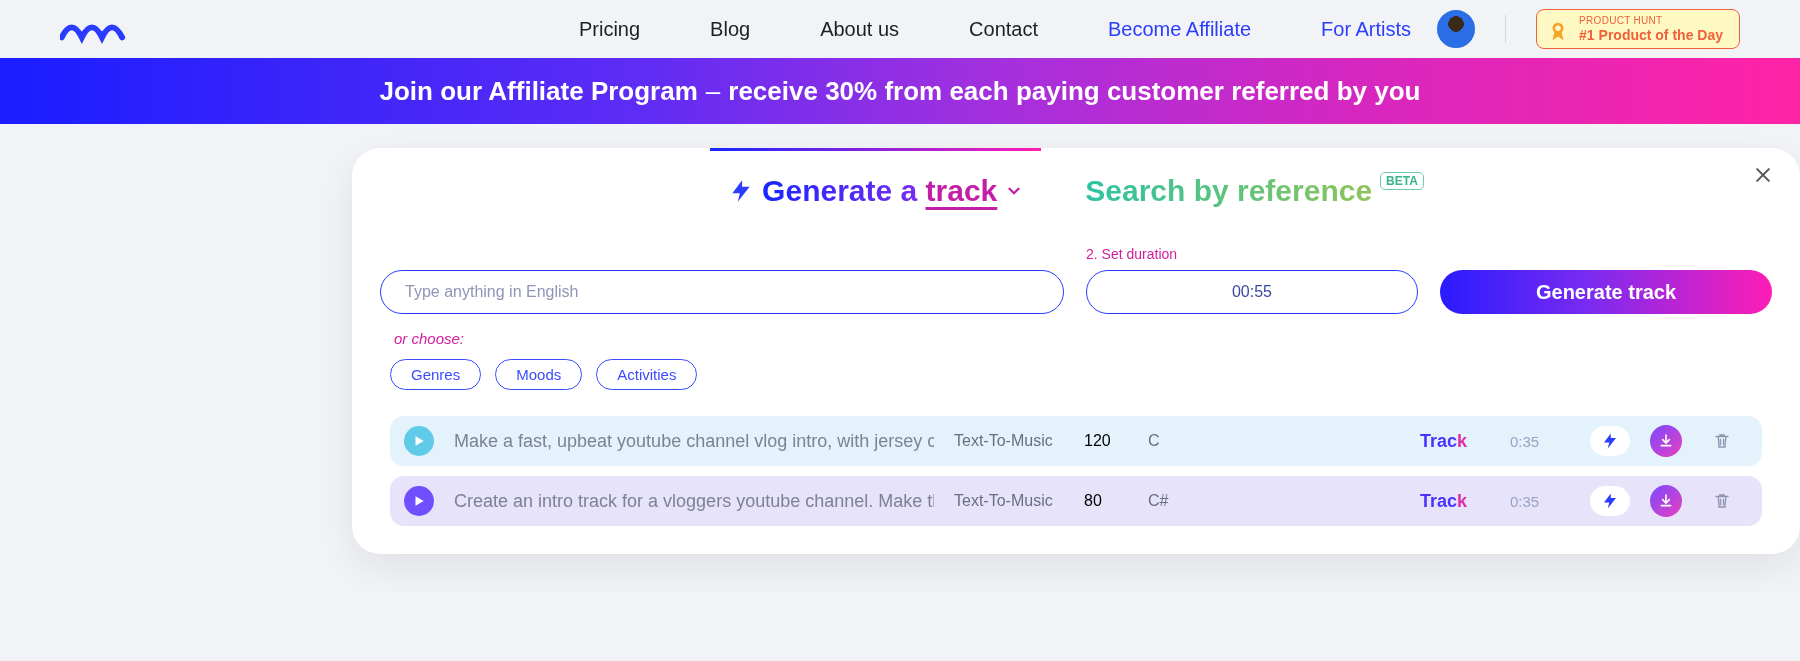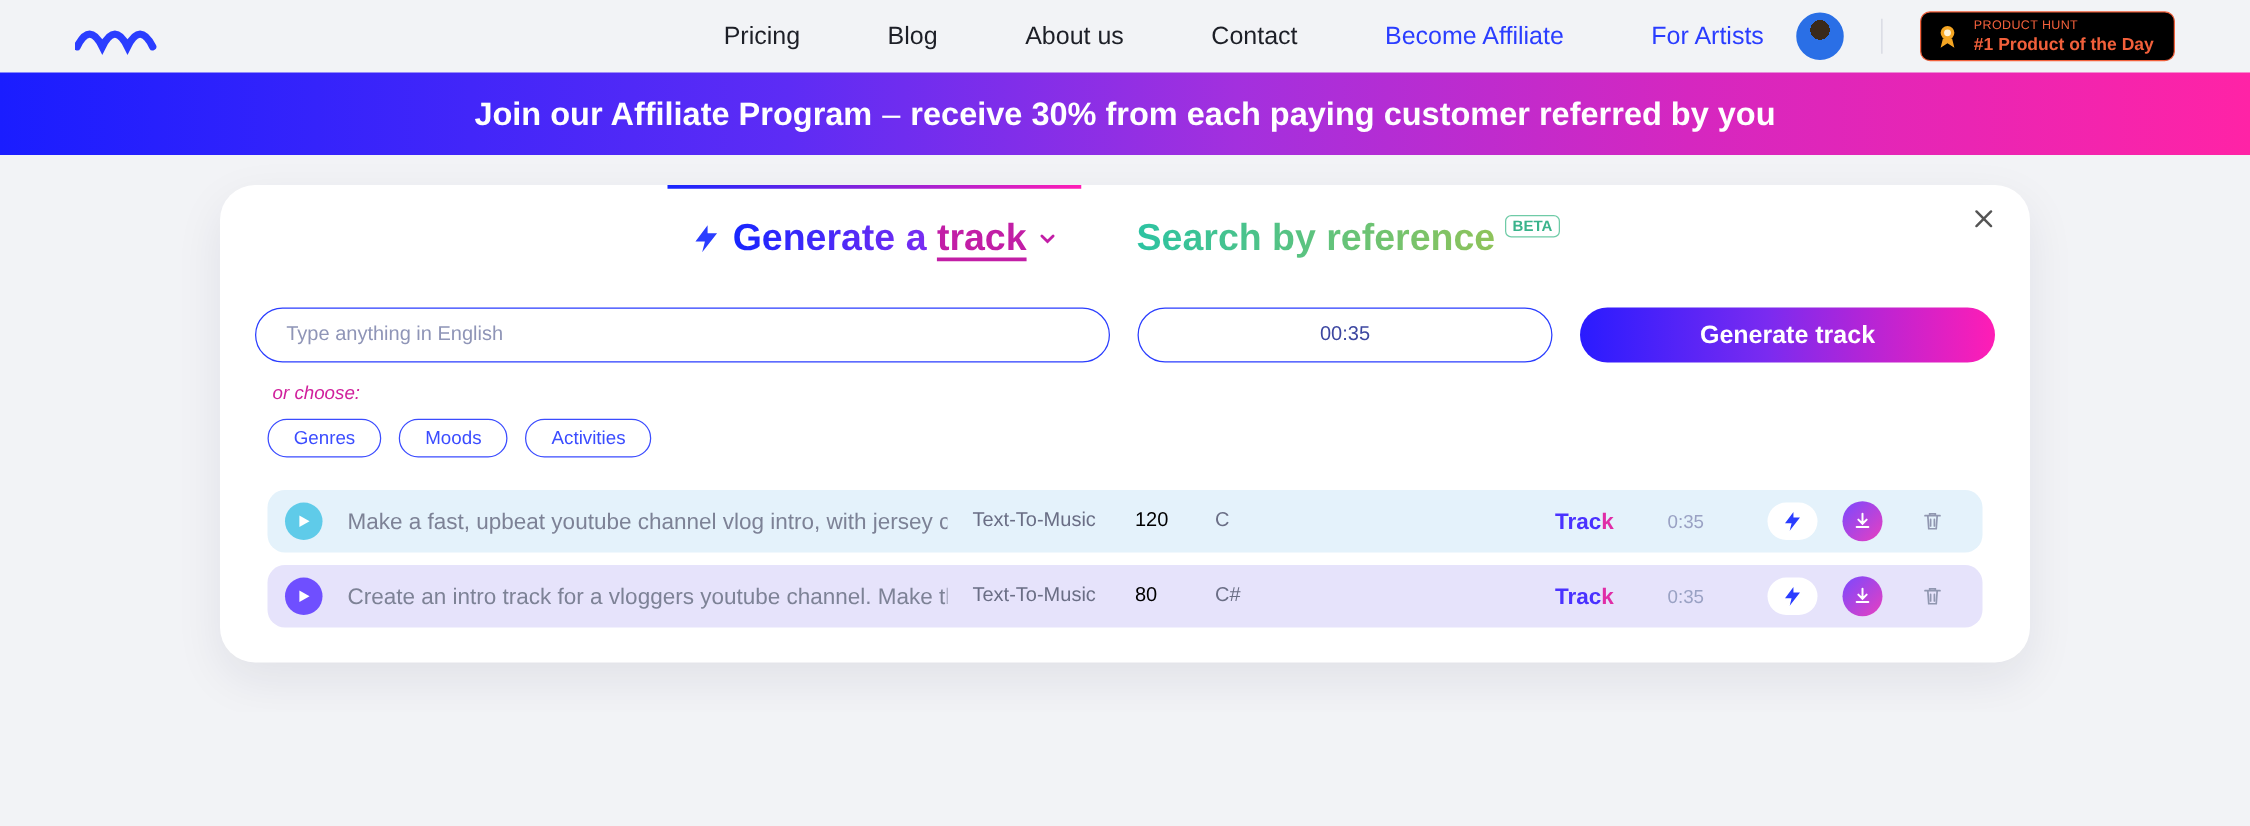--- a/index.html
+++ b/index.html
@@ -18,31 +18,31 @@
   body{margin:0;background:var(--page);width:1800px;}
   
   header{height:58px;display:flex;align-items:center;padding:0 60px;background:var(--page);}
   .logo{display:flex;align-items:center;gap:0;}
   .logo svg{height:30px;}
   nav{margin-left:auto;display:flex;align-items:center;gap:26px;}
   nav a{font-size:20px;text-decoration:none;color:var(--ink);cursor:pointer;margin-left:44px;}
   nav a.link-blue{color:var(--blue);}
   .avatar{width:38px;height:38px;border-radius:50%;background:radial-gradient(circle at 50% 35%,#3a2a1a 0 28%,transparent 28%),#2a6fe6;border:2px solid #2a6fe6;}
   .sep{width:1px;height:28px;background:#d4d6df;margin:0 4px;}
-  .ph-badge{display:flex;align-items:center;gap:10px;border:1.5px solid #f2603b;border-radius:8px;padding:6px 16px 6px 10px;background:#000000;cursor:pointer;}
+  .ph-badge{display:flex;align-items:flex-end;gap:10px;border:1.5px solid #f2603b;border-radius:8px;padding:6px 16px 6px 10px;background:#fef9c3;cursor:pointer;}
   .medal{width:22px;height:22px;color:#f5a623;}
   .ph-text{display:flex;flex-direction:column;line-height:1;}
   .ph-text .sm{font-size:10px;color:#f2603b;letter-spacing:.3px;}
   .ph-text .lg{font-size:14px;color:#f2603b;font-weight:600;margin-top:2px;}
   
   .banner{height:66px;display:flex;align-items:center;justify-content:center;color:#fff;font-size:26px;font-weight:600;
     background:linear-gradient(90deg,#1a1dff 0%,#5d2cf5 35%,#a330de 55%,#d527c0 75%,#ff23a6 100%);}
   .banner .dash{margin:0 8px;font-weight:400;}
   
-  .wrap{display:flex;justify-content:center;padding:24px 0 40px;}
+  .wrap{display:flex;justify-content:flex-end;padding:24px 0 40px;}
   .panel{width:1448px;background:var(--panel);border-radius:28px;box-shadow:0 14px 38px rgba(30,30,60,.08);position:relative;padding:18px 0 28px;}
   .close{position:absolute;top:14px;right:24px;width:26px;height:26px;display:flex;align-items:center;justify-content:center;cursor:pointer;color:#555;}
   .tabs{display:flex;justify-content:center;gap:54px;align-items:flex-start;}
   .tab{display:flex;align-items:center;gap:8px;font-size:30px;font-weight:700;padding:8px 4px;position:relative;cursor:pointer;}
   .tab .bolt{color:var(--blue);}
   .tab.gen{color:#0a1a7d;}
   .tab.gen .pre{background:linear-gradient(90deg,#1626ff,#7e2df0);-webkit-background-clip:text;background-clip:text;color:transparent;}
   .tab.gen .word{color:#c21ea6;text-decoration:underline;text-underline-offset:6px;text-decoration-thickness:3px;}
   .tab.gen .chev{color:#c21ea6;}
   .tab.gen::before{content:"";position:absolute;top:-18px;left:-14px;right:-14px;height:3px;background:linear-gradient(90deg,#1626ff,#ff1db5);}
@@ -154,21 +154,22 @@
     </div>
 
     <div class="form-area">
       <div class="row">
         <div class="col prompt">
           <div class="pill">
             <input type="text" placeholder="Type anything in English" style="">
           </div>
         </div>
         <div class="col dur">
-          <div class="pill center">00:35</div>
+          <span class="lbl">2. Set duration</span>
+          <div class="pill center">00:55</div>
         </div>
         <div class="col btn">
           <button class="gen-btn">Generate track</button>
         </div>
       </div>
 
       <div class="or">or choose:</div>
       <div class="chips">
         <div class="chip">Genres</div>
         <div class="chip">Moods</div>

